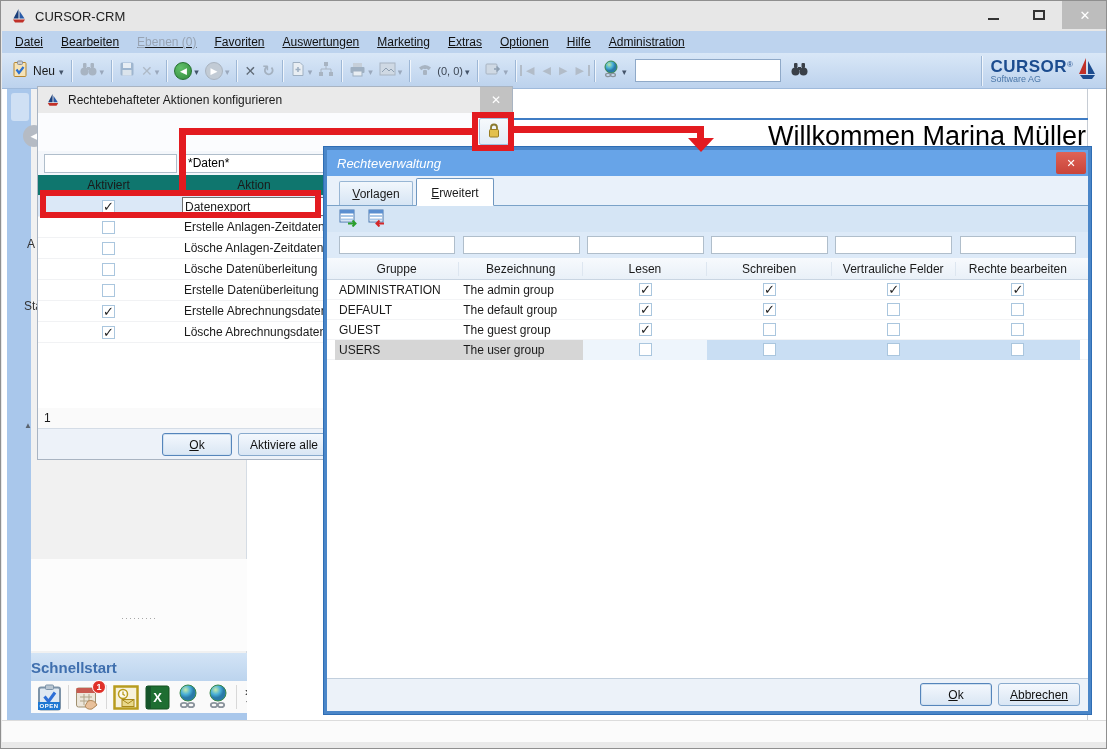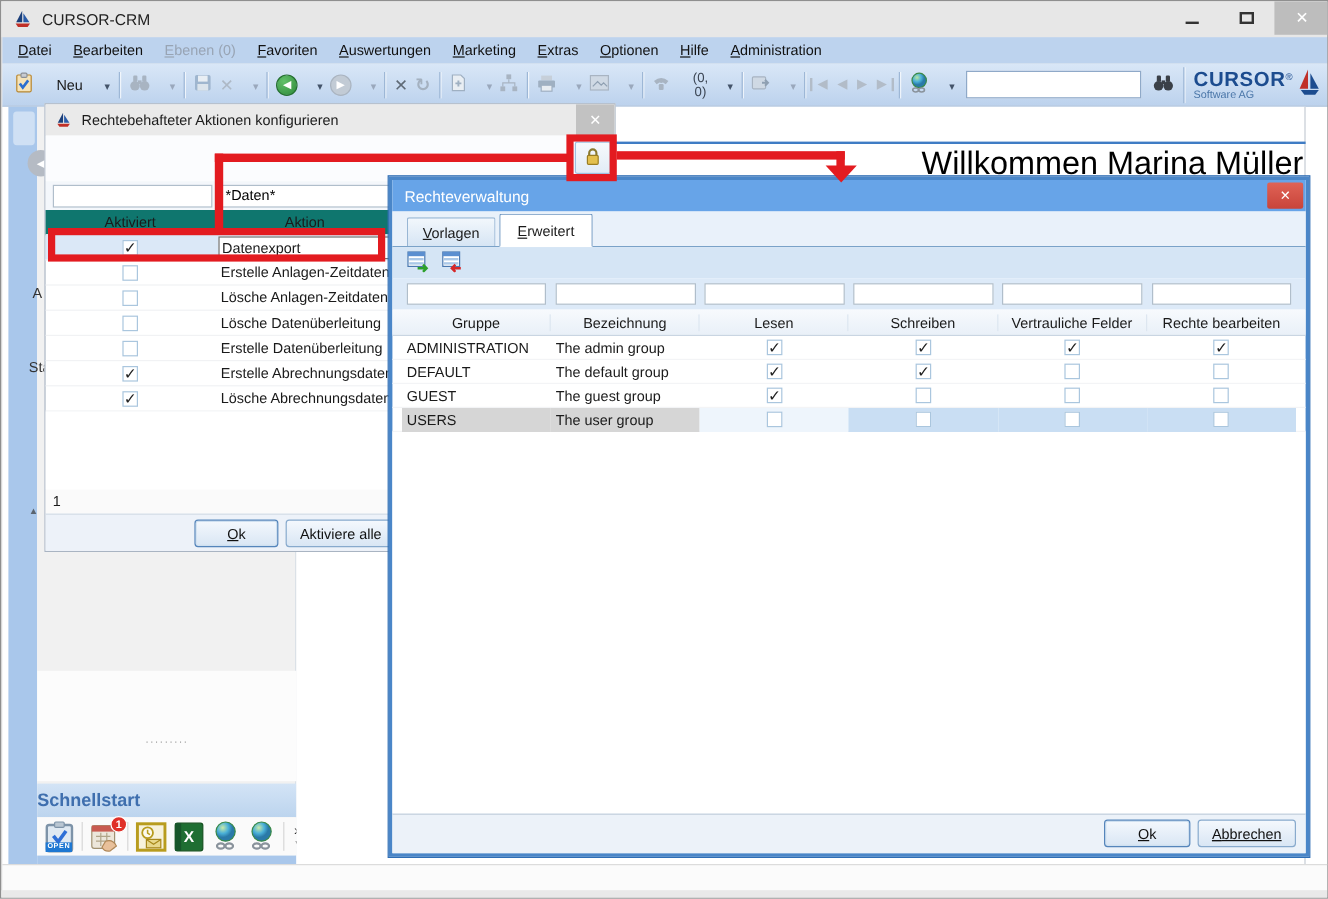--- a/index.html
+++ b/index.html
@@ -14,27 +14,27 @@
   #app-icon { margin:0 8px 0 10px; display:inline-flex; }
   #win-title { font-size:13px; color:#222; }
   #win-controls { position:absolute; right:0; top:0; height:28px; display:flex; align-items:stretch; }
   .win-btn { width:46px; display:flex; align-items:center; justify-content:center; }
   .min-glyph { width:11px; height:2px; background:#333; margin-top:8px; }
   .max-glyph { width:12px; height:10px; border:2px solid #333; }
   .close-btn { background:#bdbdbd; }
   .close-btn::before { content:"✕"; color:#fff; font-size:13px; font-weight:bold; }
 
   
-  #menubar { position:absolute; left:1px; top:30px; width:1105px; height:22px; background:#bdd3ee; display:flex; align-items:flex-start; padding-left:4px; }
+  #menubar { position:absolute; left:1px; top:30px; width:1105px; height:22px; background:#bdd3ee; display:flex; align-items:flex-start; padding-left:4px;text-decoration:underline; }
   .mi { display:inline-block; padding:0 9px; line-height:22px; color:#111; cursor:default; }
   .mi.dis { color:#98a4b4; }
 
   
   #toolbar { position:absolute; left:1px; top:52px; width:1105px; height:36px; background:linear-gradient(#d9e7f7,#bcd2ed); border-bottom:1px solid #9fbadb; display:flex; align-items:center; padding:0 6px; }
-  .tbtn { background:transparent; border:none; display:inline-flex; align-items:center; height:28px; padding:0 3px; gap:16px; }
+  .tbtn { background:transparent; border:none; display:inline-flex; align-items:center; height:28px; padding:0 3px; gap:2px; }
   .tlabel { font-size:12px; color:#1a1a1a; padding:0 2px; }
   .caret::before { content:"▾"; font-size:9px; color:#44546a; }
   .caret.dis::before { color:#9aa8bc; }
   .sep { width:1px; height:22px; background:#9db7d6; box-shadow:1px 0 0 rgba(255,255,255,.7); margin:0 4px; flex:none; }
   .gx { font-size:14px; font-weight:bold; color:#aeb9c6; line-height:1; }
   .dx { font-size:14px; font-weight:bold; color:#5f6a76; line-height:1; }
   .refresh::before { content:"↻"; font-size:15px; color:#a4b1c0; font-weight:bold; }
   .circ { width:18px; height:18px; border-radius:50%; display:inline-flex; align-items:center; justify-content:center; color:#fff; font-size:9px; }
   .circ.back { background:radial-gradient(circle at 35% 30%, #62c06a, #2f8a3a); border:1px solid #257030; }
   .circ.fwd  { background:#c2cbd5; border:1px solid #aab4c0; }
@@ -109,21 +109,21 @@
   .cb { width:13px; height:13px; background:#fff; border:1px solid #aac6de; display:inline-flex; align-items:flex-end; justify-content:center; font-size:13px; font-weight:bold; color:#222; line-height:11px; overflow:visible; }
   .d1-spacer { flex:1; background:#fff; }
   .d1-count { height:20px; line-height:20px; padding-left:6px; background:#fafafa; flex:none; }
   .d1-btns { height:31px; background:#edf2f9; border-top:1px solid #d4dce6; position:relative; flex:none; }
   .btn { position:absolute; top:4px; height:23px; background:linear-gradient(#f4f8fd,#d9e6f4); border:1px solid #88aacd; border-radius:3px; font-size:12px; color:#111; text-align:center; }
   #d1-ok { left:124px; width:70px; border-color:#5585bb; box-shadow:inset 0 0 0 1px #cfe0f0; }
   #d1-all { left:200px; width:92px; }
 
   
   #dialog2 { position:absolute; left:323px; top:146px; width:767px; height:567px; background:#fff; border:3px solid #4a86c8; outline:1px solid #2e6db4; z-index:20; display:flex; flex-direction:column; }
-  .d2-title { height:26px; background:#67a4e8; display:flex; align-items:center; position:relative; flex:none; }
+  .d2-title { height:26px; background:#67a4e8; display:flex; align-items:center; position:relative; flex:none;font-style:italic; }
   .d2-title-text { color:#fff; font-size:13px; margin-left:10px; }
   .d2-close { position:absolute; right:2px; top:2px; width:30px; height:22px; background:linear-gradient(#e06356,#c8443a); border-radius:2px; display:flex; align-items:center; justify-content:center; }
   .d2-close::before { content:"✕"; color:#fff; font-size:11px; font-weight:bold; }
   .d2-tabs { height:30px; background:#e9f1fa; border-bottom:1px solid #7aa2c8; display:flex; align-items:flex-end; padding-left:12px; gap:3px; flex:none; }
   .tab { display:inline-block; text-align:center; font-size:12px; }
   .tab.inactive { width:74px; height:24px; line-height:24px; background:linear-gradient(#f2f7fc,#d6e5f4); border:1px solid #98b6d4; border-bottom:none; border-radius:2px 2px 0 0; }
   .tab.active { width:78px; height:28px; line-height:28px; background:#fff; border:1px solid #6f97c0; border-bottom:1px solid #fff; margin-bottom:-1px; border-radius:2px 2px 0 0; }
   .d2-toolbar { height:26px; background:#d5e5f5; display:flex; align-items:center; gap:10px; padding-left:12px; flex:none; }
   .d2-filter { height:26px; background:#ddeaf8; display:flex; align-items:center; padding:0 8px; flex:none; }
   .d2-filter .fcell { width:16.666%; display:flex; justify-content:center; }

